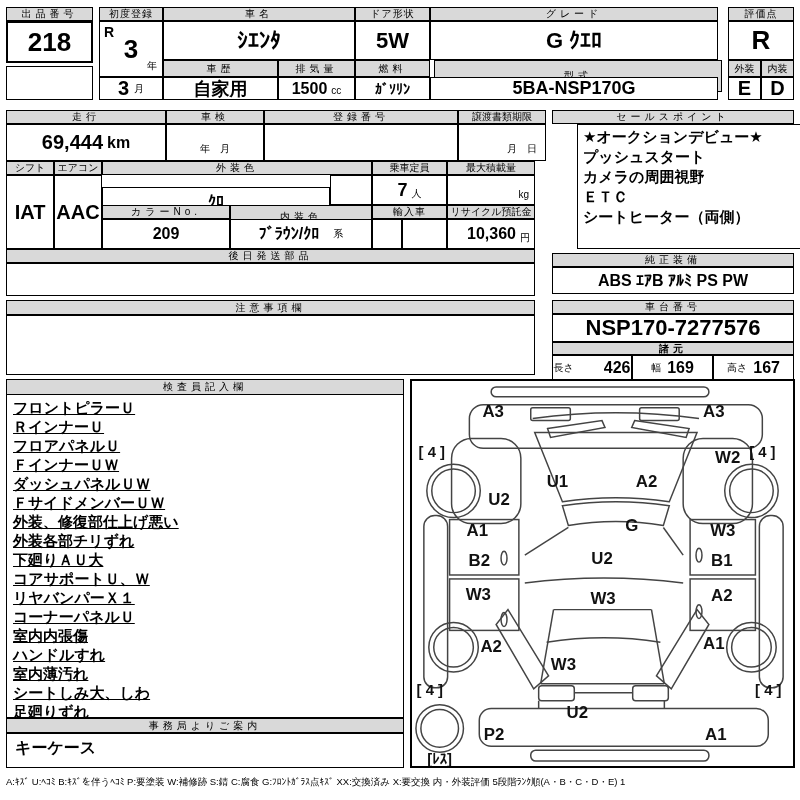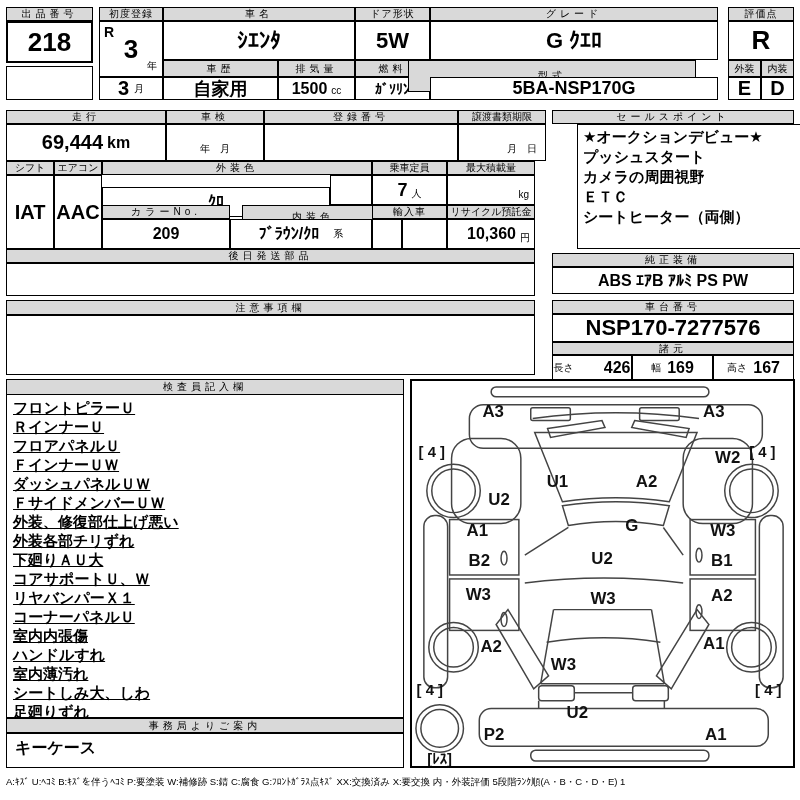--- a/index.html
+++ b/index.html
@@ -53,21 +53,21 @@
   <span class="unit">cc</span>
 </div>
 
 <div class="abs hdr tight" style="left:355px;top:7px;width:75px;height:14px;">ドア形状</div>
 <div class="abs cell v22" style="left:355px;top:21px;width:75px;height:39px;">5W</div>
 <div class="abs hdr" style="left:355px;top:60px;width:75px;height:17px;">燃料</div>
 <div class="abs cell v14" style="left:355px;top:77px;width:75px;height:23px;">ｶﾞｿﾘﾝ</div>
 
 <div class="abs hdr" style="left:430px;top:7px;width:288px;height:14px;">グレード</div>
 <div class="abs cell v22" style="left:430px;top:21px;width:288px;height:39px;">G ｸｴﾛ</div>
-<div class="abs hdr" style="left:408px;top:60px;width:288px;height:32px;">型式</div>
+<div class="abs hdr" style="left:434px;top:60px;width:288px;height:32px;">型式</div>
 <div class="abs cell v18" style="left:430px;top:77px;width:288px;height:23px;">5BA-NSP170G</div>
 
 <div class="abs hdr tight" style="left:728px;top:7px;width:66px;height:14px;">評価点</div>
 <div class="abs cell v26" style="left:728px;top:21px;width:66px;height:39px;">R</div>
 <div class="abs hdr tight" style="left:728px;top:60px;width:33px;height:17px;letter-spacing:0;">外装</div>
 <div class="abs hdr tight" style="left:761px;top:60px;width:33px;height:17px;letter-spacing:0;">内装</div>
 <div class="abs cell v20" style="left:728px;top:77px;width:33px;height:23px;">E</div>
 <div class="abs cell v20" style="left:761px;top:77px;width:33px;height:23px;">D</div>
 
 <div class="abs hdr" style="left:6px;top:110px;width:160px;height:14px;">走行</div>
@@ -94,21 +94,21 @@
 <div class="abs hdr tight" style="left:6px;top:161px;width:48px;height:14px;letter-spacing:0;">シフト</div>
 <div class="abs cell v20" style="left:6px;top:175px;width:48px;height:74px;">IAT</div>
 <div class="abs hdr tight" style="left:54px;top:161px;width:48px;height:14px;letter-spacing:0;">エアコン</div>
 <div class="abs cell v20" style="left:54px;top:175px;width:48px;height:74px;">AAC</div>
 
 <div class="abs hdr" style="left:102px;top:161px;width:270px;height:14px;">外装色</div>
 <div class="abs cell v16" style="left:102px;top:175px;width:228px;height:30px;margin-top:12px;">ｸﾛ</div>
 <div class="abs cell" style="left:330px;top:175px;width:42px;height:30px;"></div>
 <div class="abs hdr" style="left:102px;top:205px;width:128px;height:14px;">カラーNo.</div>
 <div class="abs cell v16" style="left:102px;top:219px;width:128px;height:30px;">209</div>
-<div class="abs hdr" style="left:230px;top:205px;width:142px;height:24px;margin-left:12px;">内装色</div>
+<div class="abs hdr" style="left:230px;top:205px;width:142px;height:24px;">内装色</div>
 <div class="abs cell" style="left:230px;top:219px;width:142px;height:30px;">
   <span class="v16">ﾌﾞﾗｳﾝ/ｸﾛ</span>
   <span class="small" style="margin-left:14px;">系</span>
 </div>
 
 <div class="abs hdr tight" style="left:372px;top:161px;width:75px;height:14px;letter-spacing:0;">乗車定員</div>
 <div class="abs cell" style="left:372px;top:175px;width:75px;height:30px;">
   <span class="v18">7</span>
   <span class="unit">人</span>
 </div>
@@ -125,21 +125,21 @@
 
 <div class="abs hdr" style="left:6px;top:249px;width:529px;height:14px;">後日発送部品</div>
 <div class="abs cell" style="left:6px;top:263px;width:529px;height:33px;"></div>
 <div class="abs hdr" style="left:552px;top:253px;width:242px;height:14px;">純正装備</div>
 <div class="abs cell v16" style="left:552px;top:267px;width:242px;height:27px;">ABS ｴｱB ｱﾙﾐ PS PW</div>
 
 <div class="abs hdr" style="left:6px;top:300px;width:529px;height:15px;">注意事項欄</div>
 <div class="abs cell" style="left:6px;top:315px;width:529px;height:60px;"></div>
 <div class="abs hdr" style="left:552px;top:300px;width:242px;height:14px;">車台番号</div>
 <div class="abs cell v22" style="left:552px;top:314px;width:242px;height:28px;">NSP170-7277576</div>
-<div class="abs hdr" style="left:552px;top:342px;width:242px;height:13px;">諸元</div>
+<div class="abs hdr" style="left:552px;top:342px;width:242px;height:13px;font-weight:bold;">諸元</div>
 <div class="abs cell" style="left:552px;top:355px;width:80px;height:25px;gap:24px;">
   <span class="small">長さ</span>
   <span class="v16" style="margin-left:6px;">426</span>
 </div>
 <div class="abs cell" style="left:632px;top:355px;width:81px;height:25px;">
   <span class="small">幅</span>
   <span class="v16" style="margin-left:6px;">169</span>
 </div>
 <div class="abs cell" style="left:713px;top:355px;width:81px;height:25px;">
   <span class="small">高さ</span>

